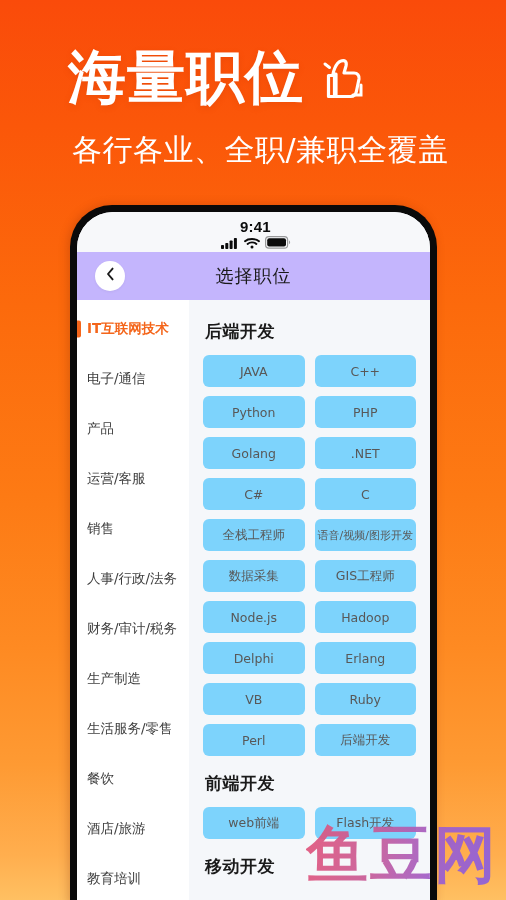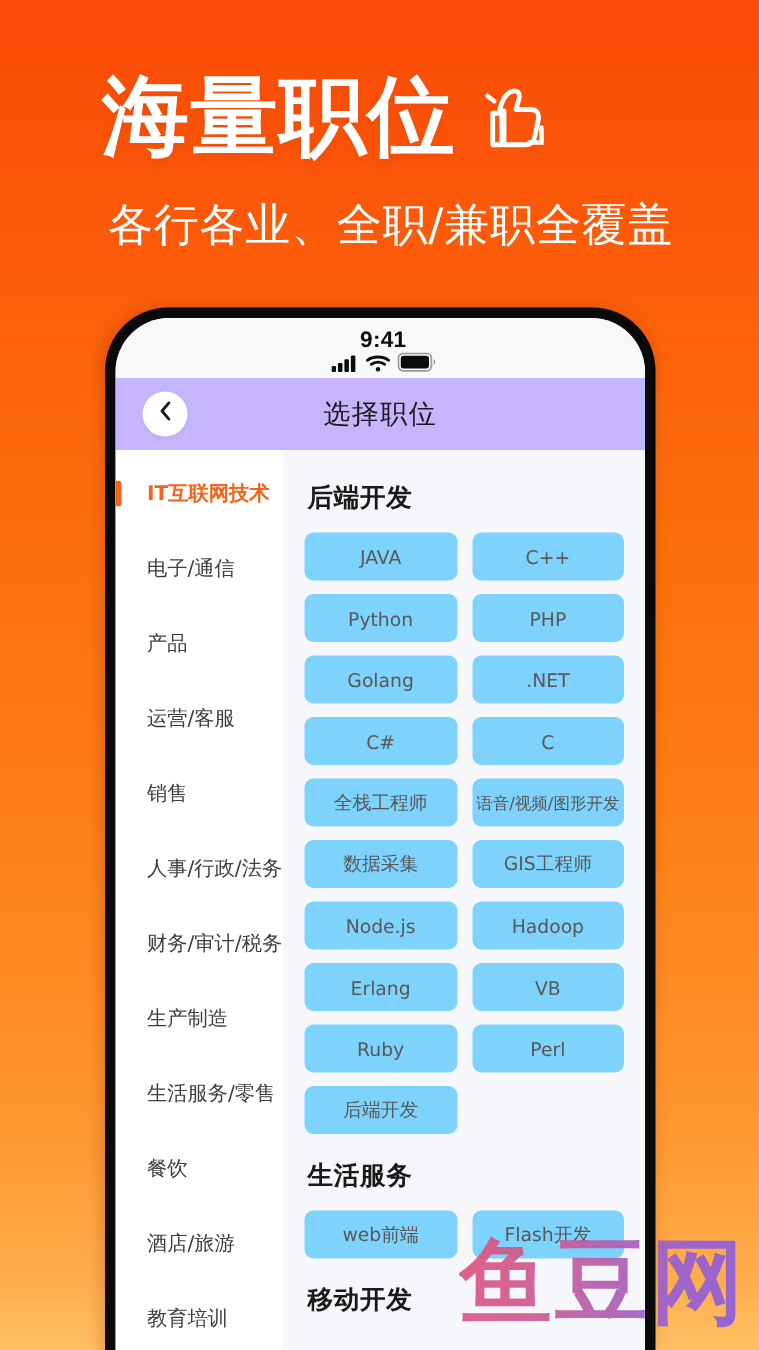--- a/index.html
+++ b/index.html
@@ -105,21 +105,21 @@
     width:112px;
     background:#FFFFFF;
     flex-shrink:0;
     overflow:hidden;
     padding-top:4px;
   }
   .side-item {
     position:relative;
     height:50px;
     display:flex; align-items:center;
-    padding-left:21px;
+    padding-left:10px;
     font-size:13.5px;
     color:#3E3E3E;
     white-space:nowrap;
     font-family:"DejaVu Sans","Liberation Sans",sans-serif;
   }
   .side-item.active { color:#F4651A; font-weight:bold; }
   .side-item.active::before {
     content:"";
     position:absolute; left:0; top:50%;
     transform:translateY(-50%);
@@ -293,28 +293,29 @@
           <div class="tag">Golang</div>
           <div class="tag">.NET</div>
           <div class="tag">C#</div>
           <div class="tag">C</div>
           <div class="tag">全栈工程师</div>
           <div class="tag small">语音/视频/图形开发</div>
           <div class="tag">数据采集</div>
           <div class="tag">GIS工程师</div>
           <div class="tag">Node.js</div>
           <div class="tag">Hadoop</div>
+          <div class="tag">Delphi</div>
           <div class="tag">Erlang</div>
           <div class="tag">VB</div>
           <div class="tag">Ruby</div>
           <div class="tag">Perl</div>
           <div class="tag">后端开发</div>
         </div>
 
-        <div class="grp-title">生活服务</div>
+        <div class="grp-title">前端开发</div>
         <div class="tag-grid">
           <div class="tag">web前端</div>
           <div class="tag">Flash开发</div>
         </div>
 
         <div class="grp-title">移动开发</div>
 
       </div>
     </div>
   </div>

